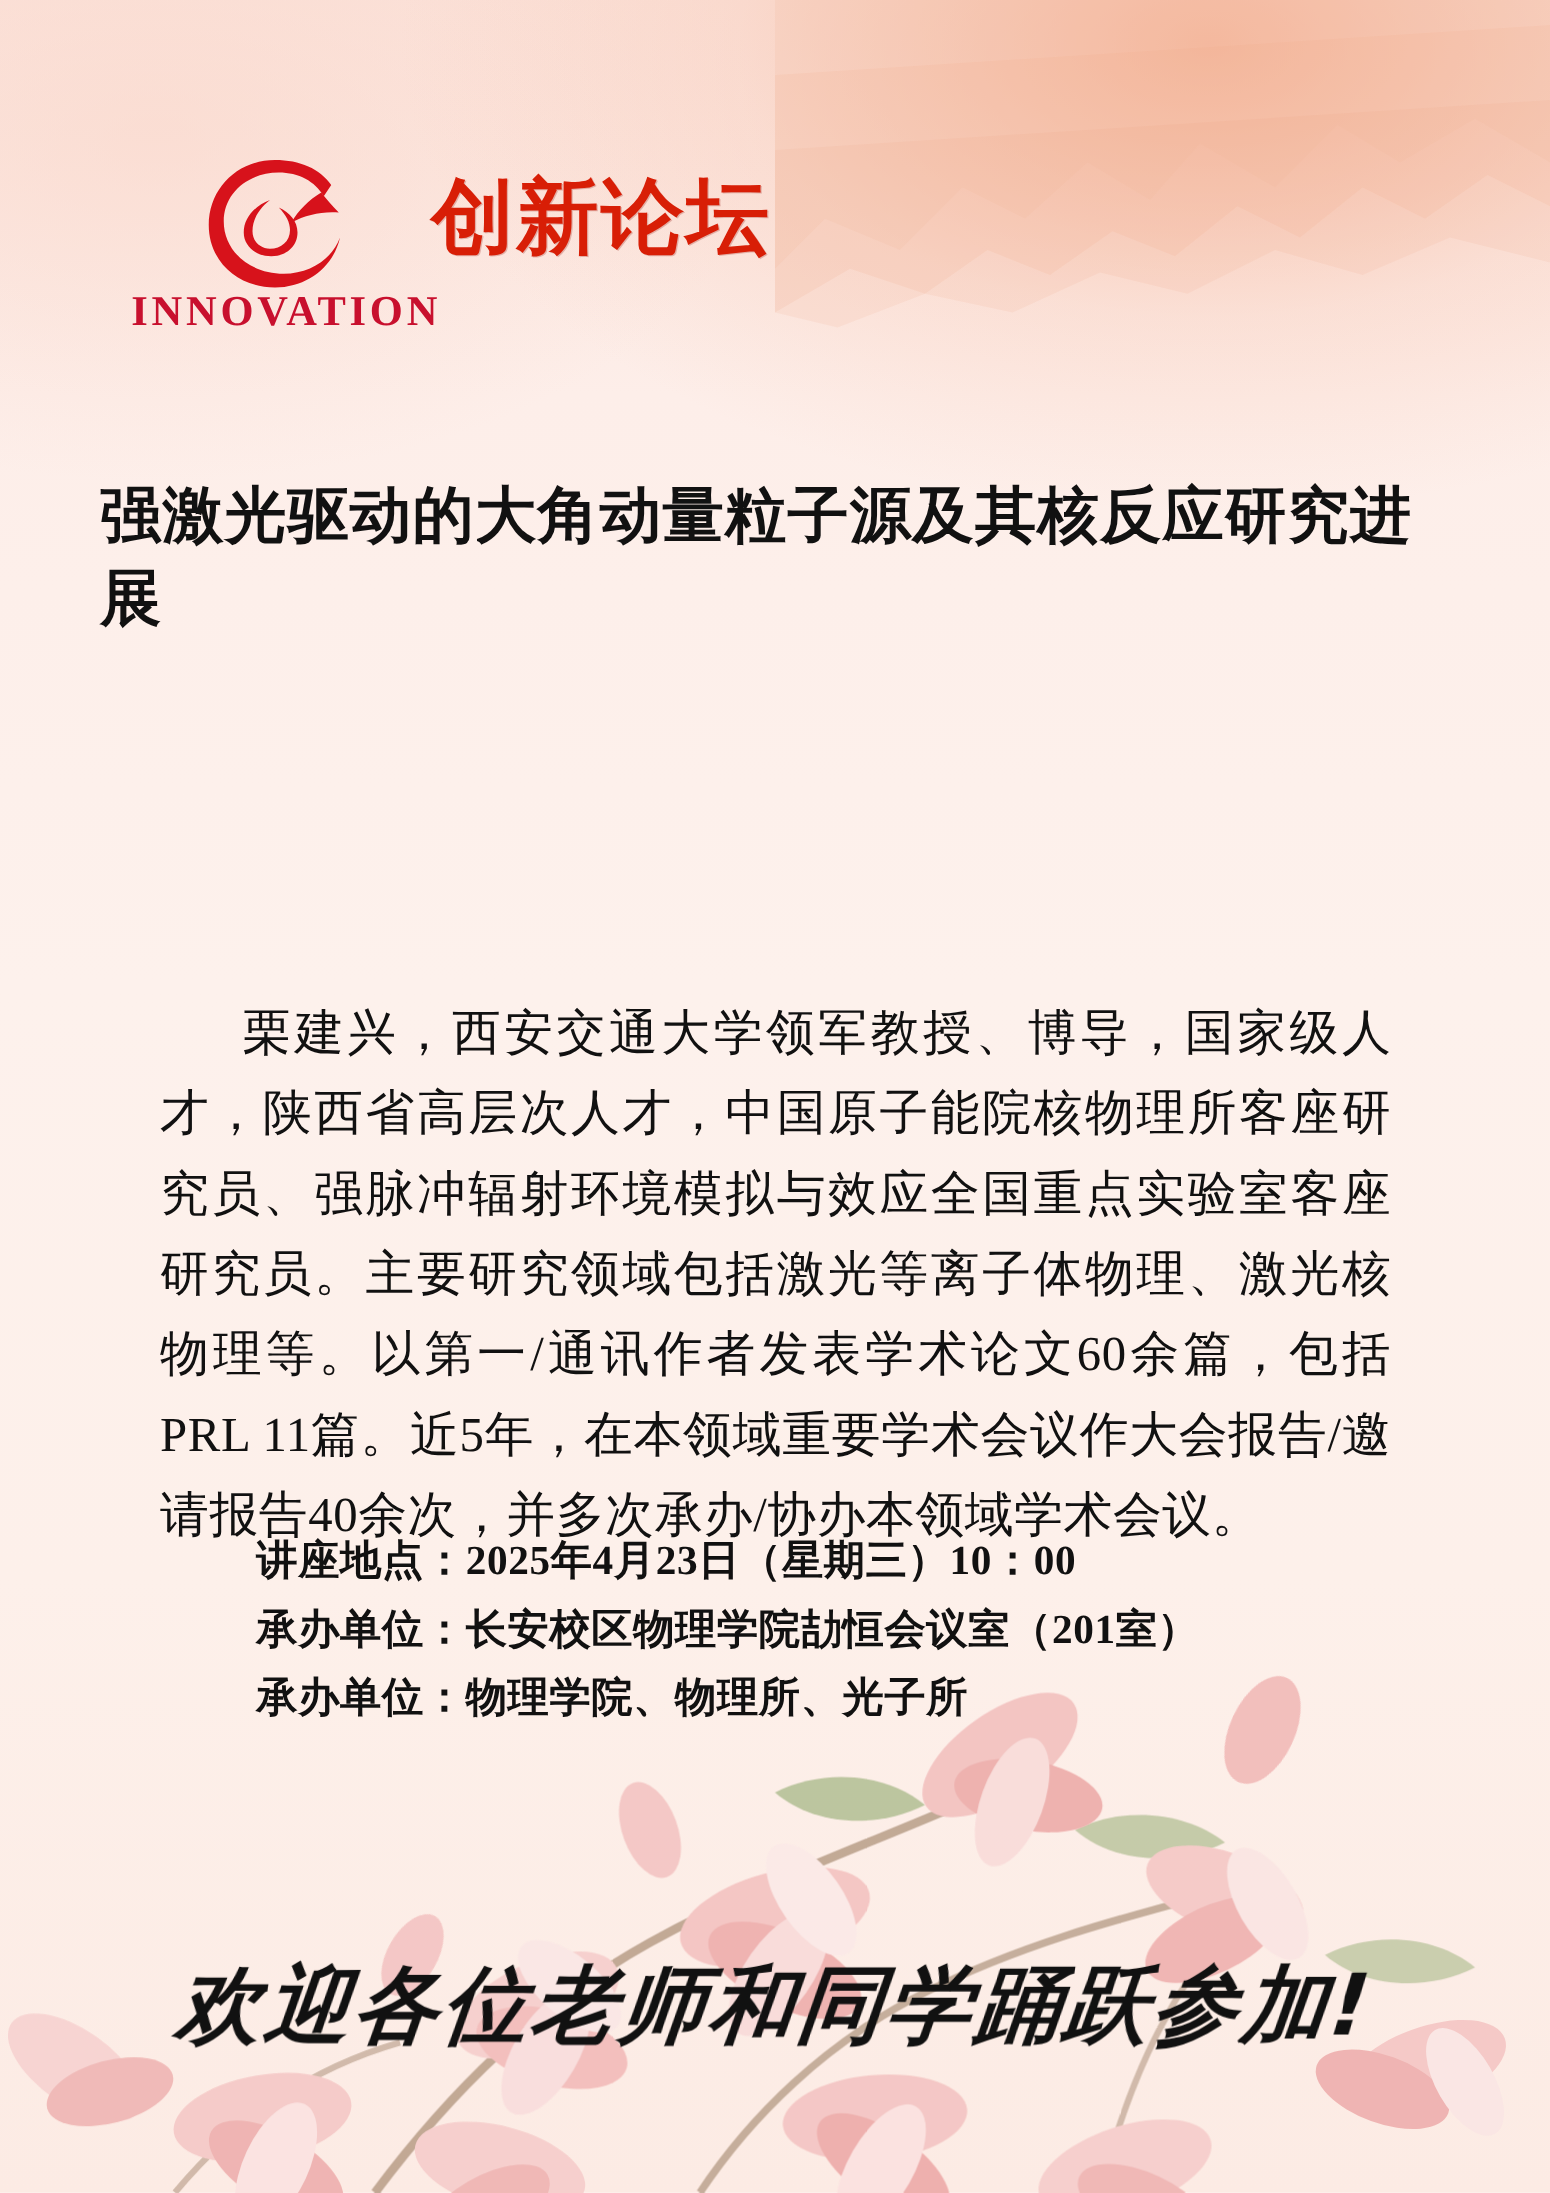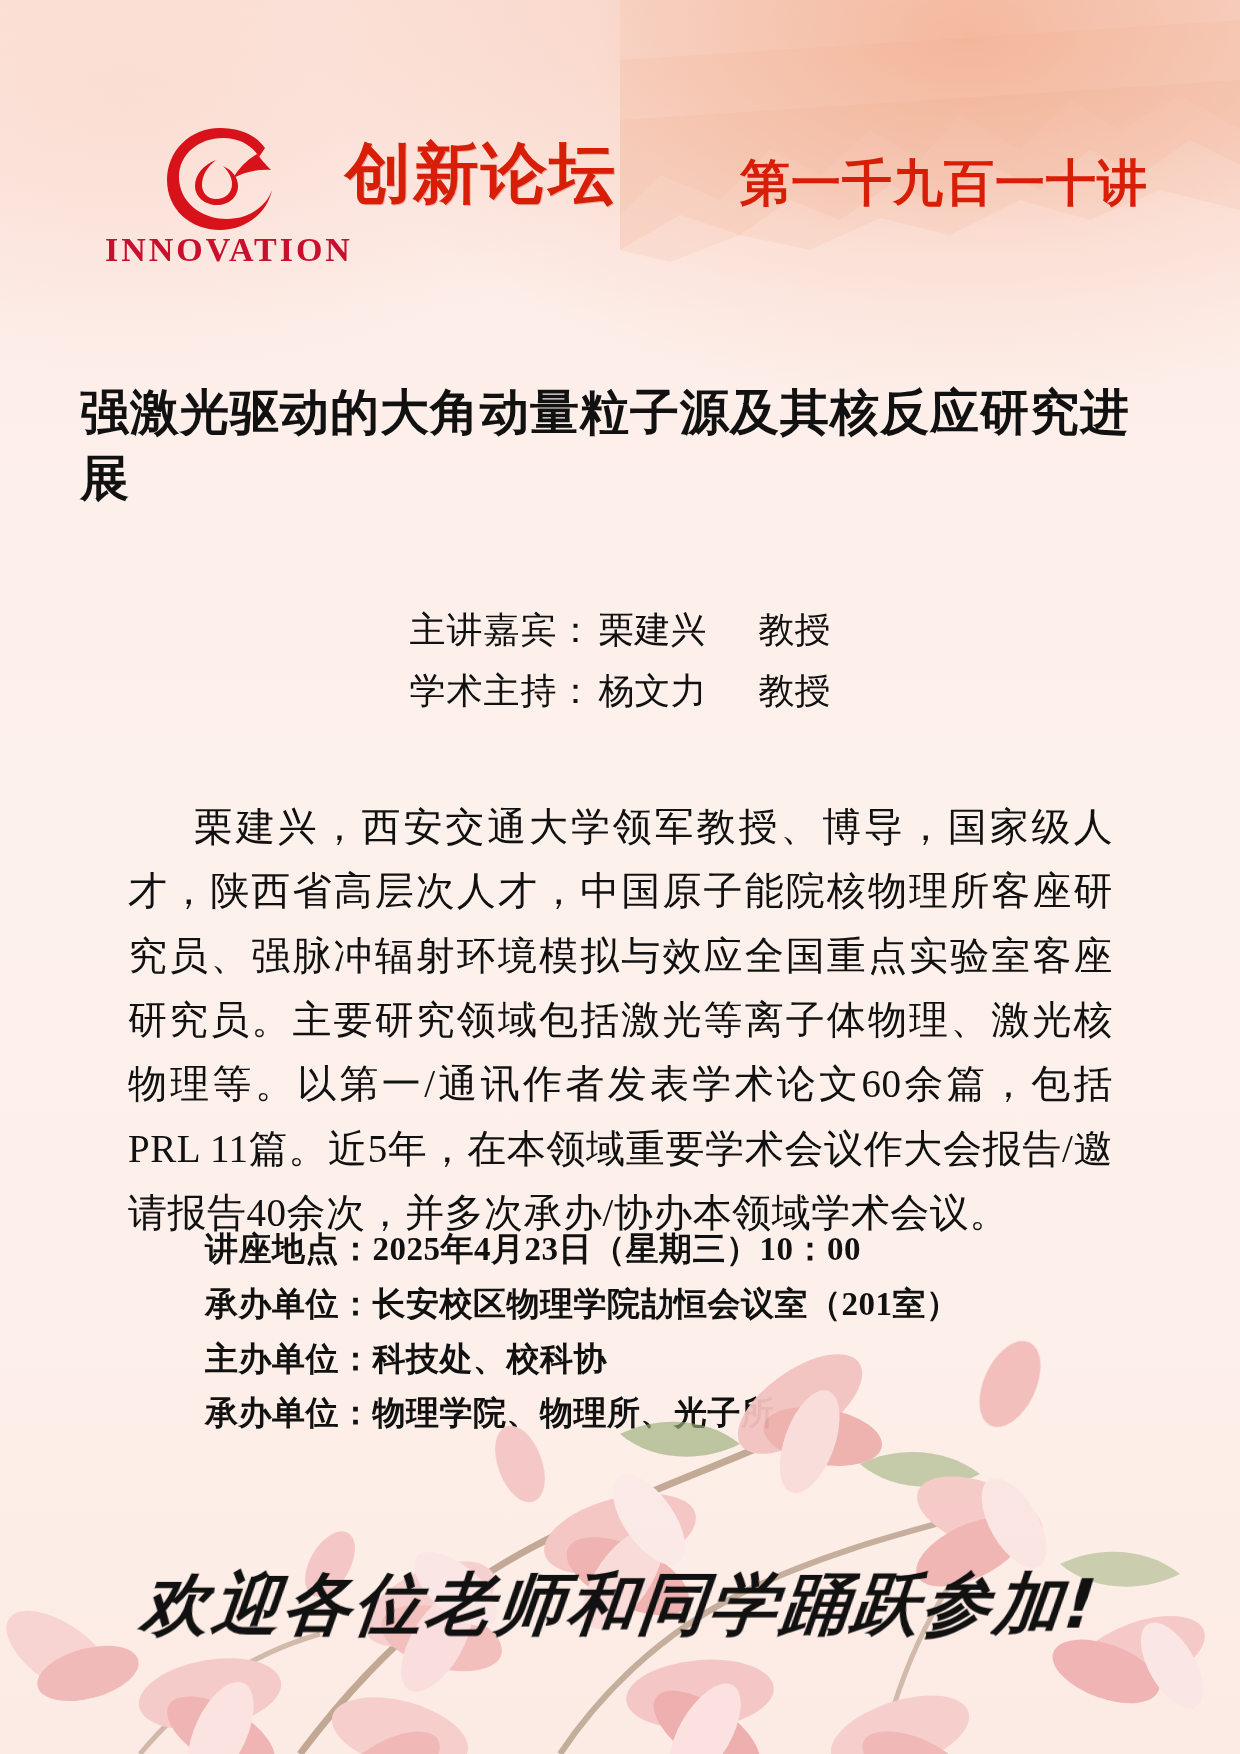--- a/index.html
+++ b/index.html
@@ -175,44 +175,32 @@
       <svg viewBox="0 0 135 115" width="135" height="115">
         <path d="M67 8 C37 8 14 31 14 60 C14 89 37 110 67 110 C93 110 114 93 119 70 C113 87 95 99 74 99 C47 99 26 81 26 57 C26 34 46 18 70 18 C86 18 99 25 106 37 L112 28 C103 15 87 8 67 8 Z" fill="#d7121b"></path>
         <path d="M104 34 C94 40 86 48 80 58 C92 52 104 49 118 50 C112 44 108 39 104 34 Z" fill="#d7121b"></path>
         <path d="M63 40 C50 45 42 55 42 66 C42 77 52 85 64 85 C76 85 85 77 85 66 C85 57 79 50 70 46 C76 52 79 58 79 64 C79 73 72 79 63 79 C55 79 49 73 49 65 C49 55 55 46 63 40 Z" fill="#d7121b"></path>
       </svg>
     </div>
     <div class="logo-word">INNOVATION</div>
   </div>
 
   <div class="header-title">创新论坛</div>
-  <div class="header-session">第一千九百一十讲</div>
 
   <div class="lecture-title">强激光驱动的大角动量粒子源及其核反应研究进展</div>
 
-  <div class="speakers">
-    <div class="speaker-row">
-      <span class="role">主讲嘉宾：</span><span class="name">栗建兴</span><span class="rank">教授</span>
-    </div>
-    <div class="speaker-row">
-      <span class="role">学术主持：</span><span class="name">杨文力</span><span class="rank">教授</span>
-    </div>
-  </div>
 
   <div class="bio">栗建兴，西安交通大学领军教授、博导，国家级人才，陕西省高层次人才，中国原子能院核物理所客座研究员、强脉冲辐射环境模拟与效应全国重点实验室客座研究员。主要研究领域包括激光等离子体物理、激光核物理等。以第一/通讯作者发表学术论文60余篇，包括PRL 11篇。近5年，在本领域重要学术会议作大会报告/邀请报告40余次，并多次承办/协办本领域学术会议。</div>
 
   <div class="info">
     <div class="info-row">
       <span class="label">讲座地点：</span><span class="value">2025年4月23日（星期三）10：00</span>
     </div>
     <div class="info-row">
       <span class="label">承办单位：</span><span class="value">长安校区物理学院劼恒会议室（201室）</span>
-    </div>
-    <div class="info-row">
-      <span class="label">主办单位：</span><span class="value">科技处、校科协</span>
     </div>
     <div class="info-row">
       <span class="label">承办单位：</span><span class="value">物理学院、物理所、光子所</span>
     </div>
   </div>
 
   <svg class="flowers" viewBox="0 0 1240 620" preserveAspectRatio="none">
     <g opacity="0.95">
 
       <path d="M300 620 C360 540 430 470 520 420 C610 370 700 340 790 300" stroke="#8a6a4a" stroke-width="7" fill="none" opacity="0.55"></path>

